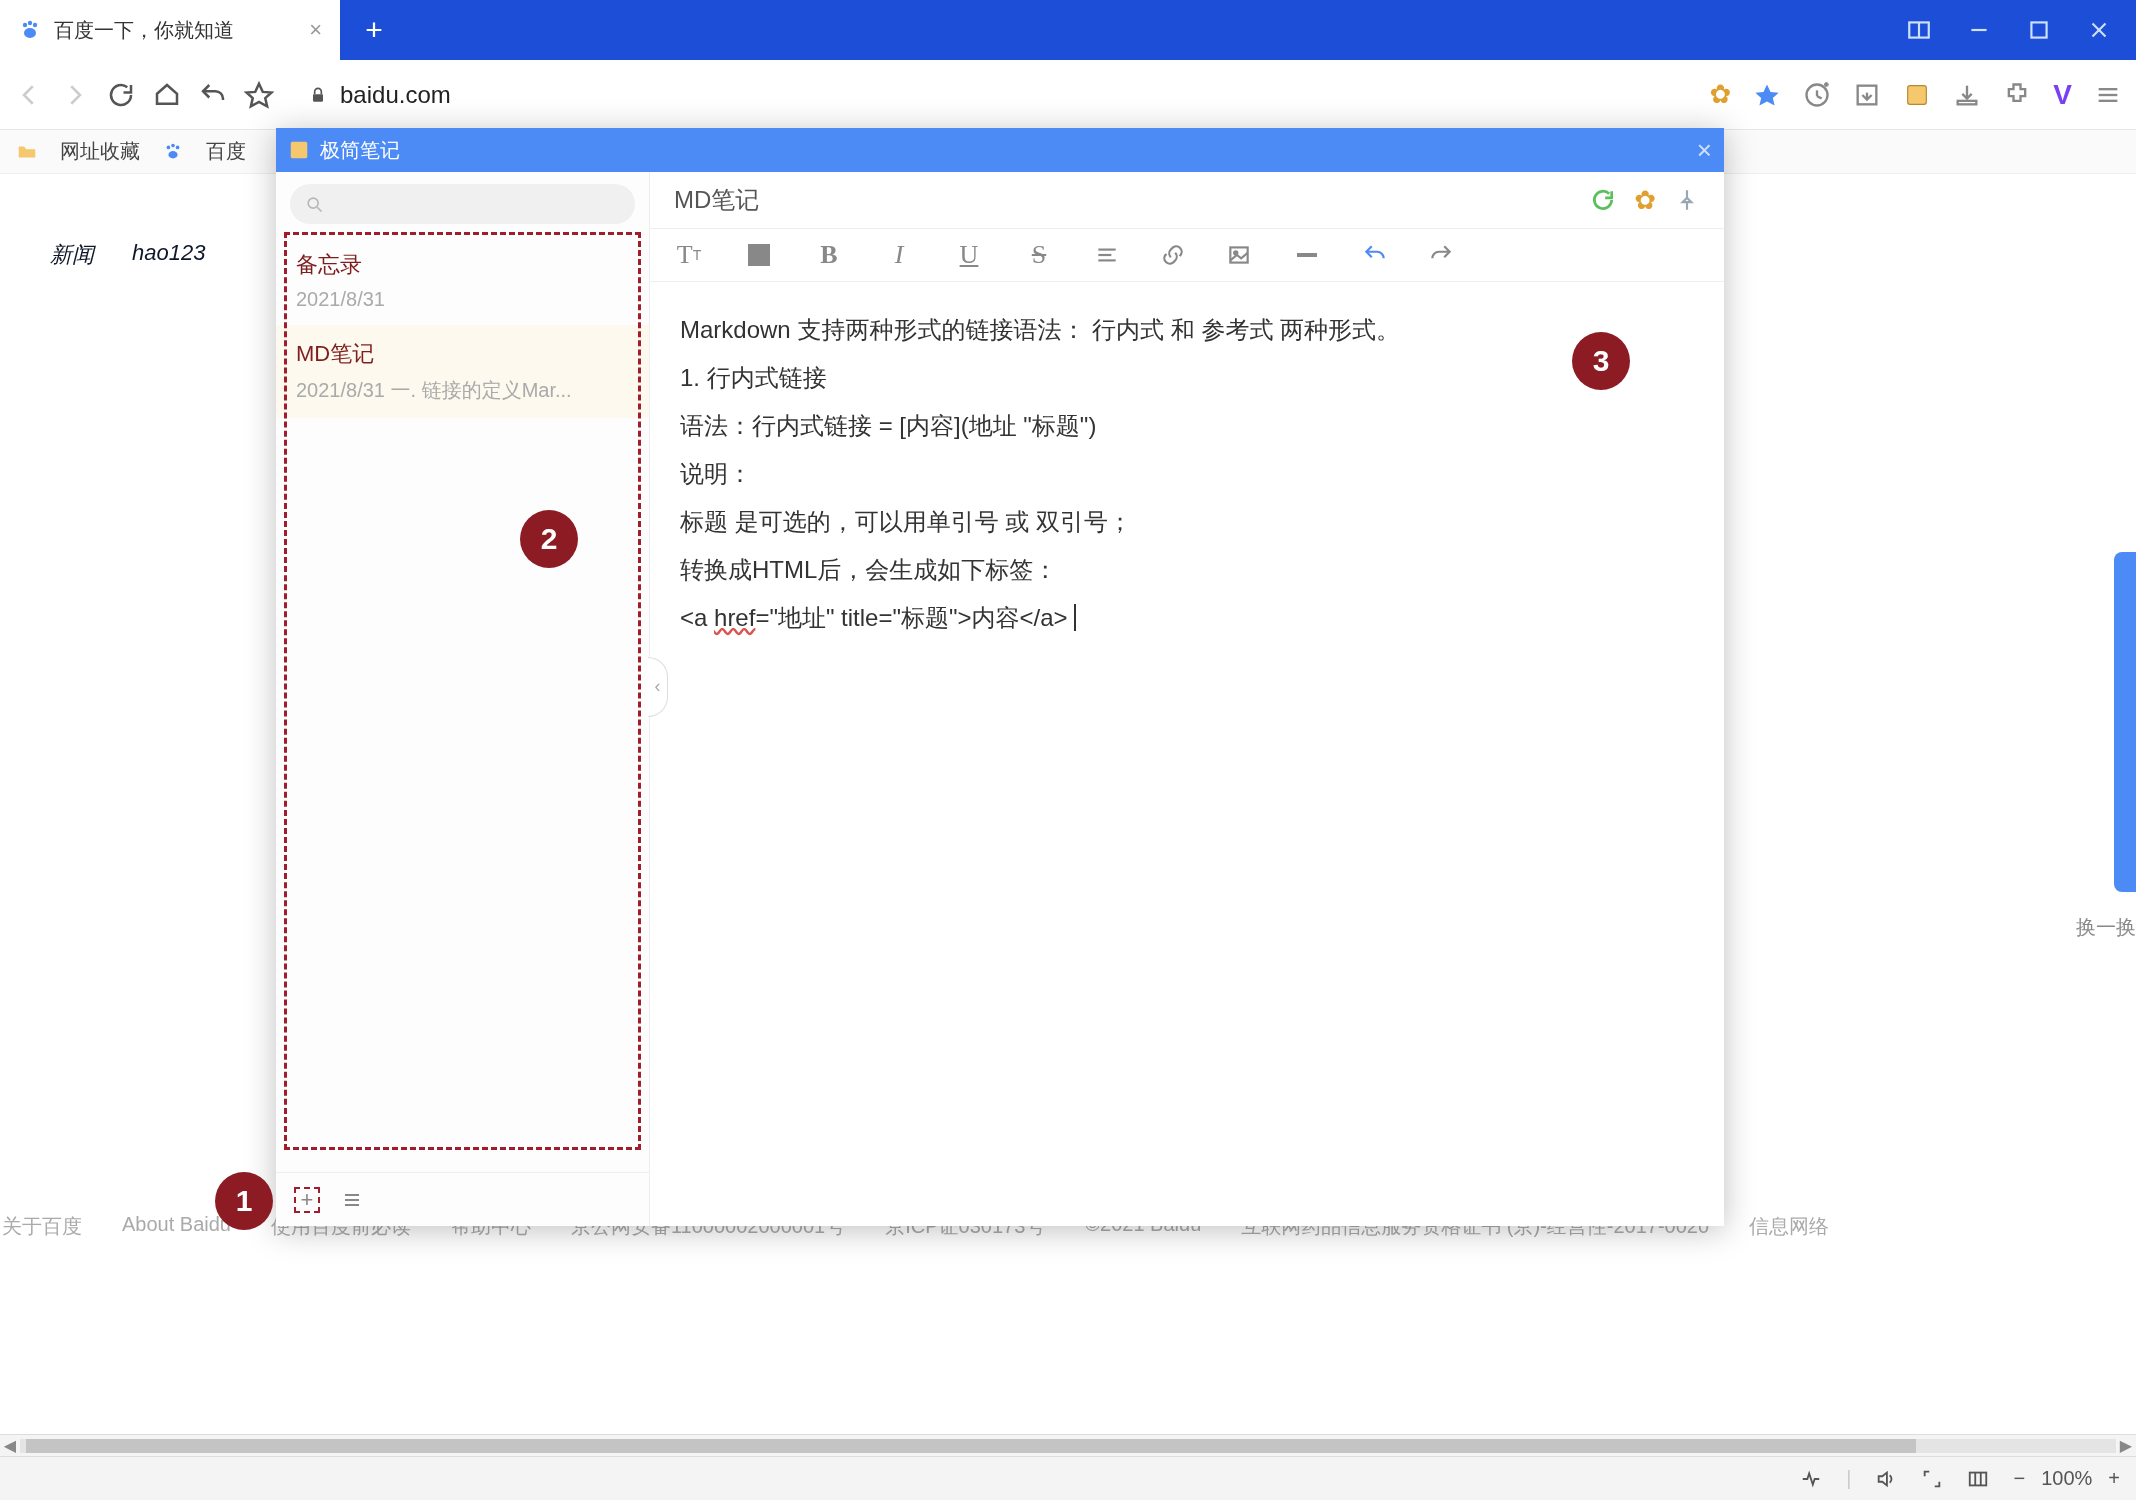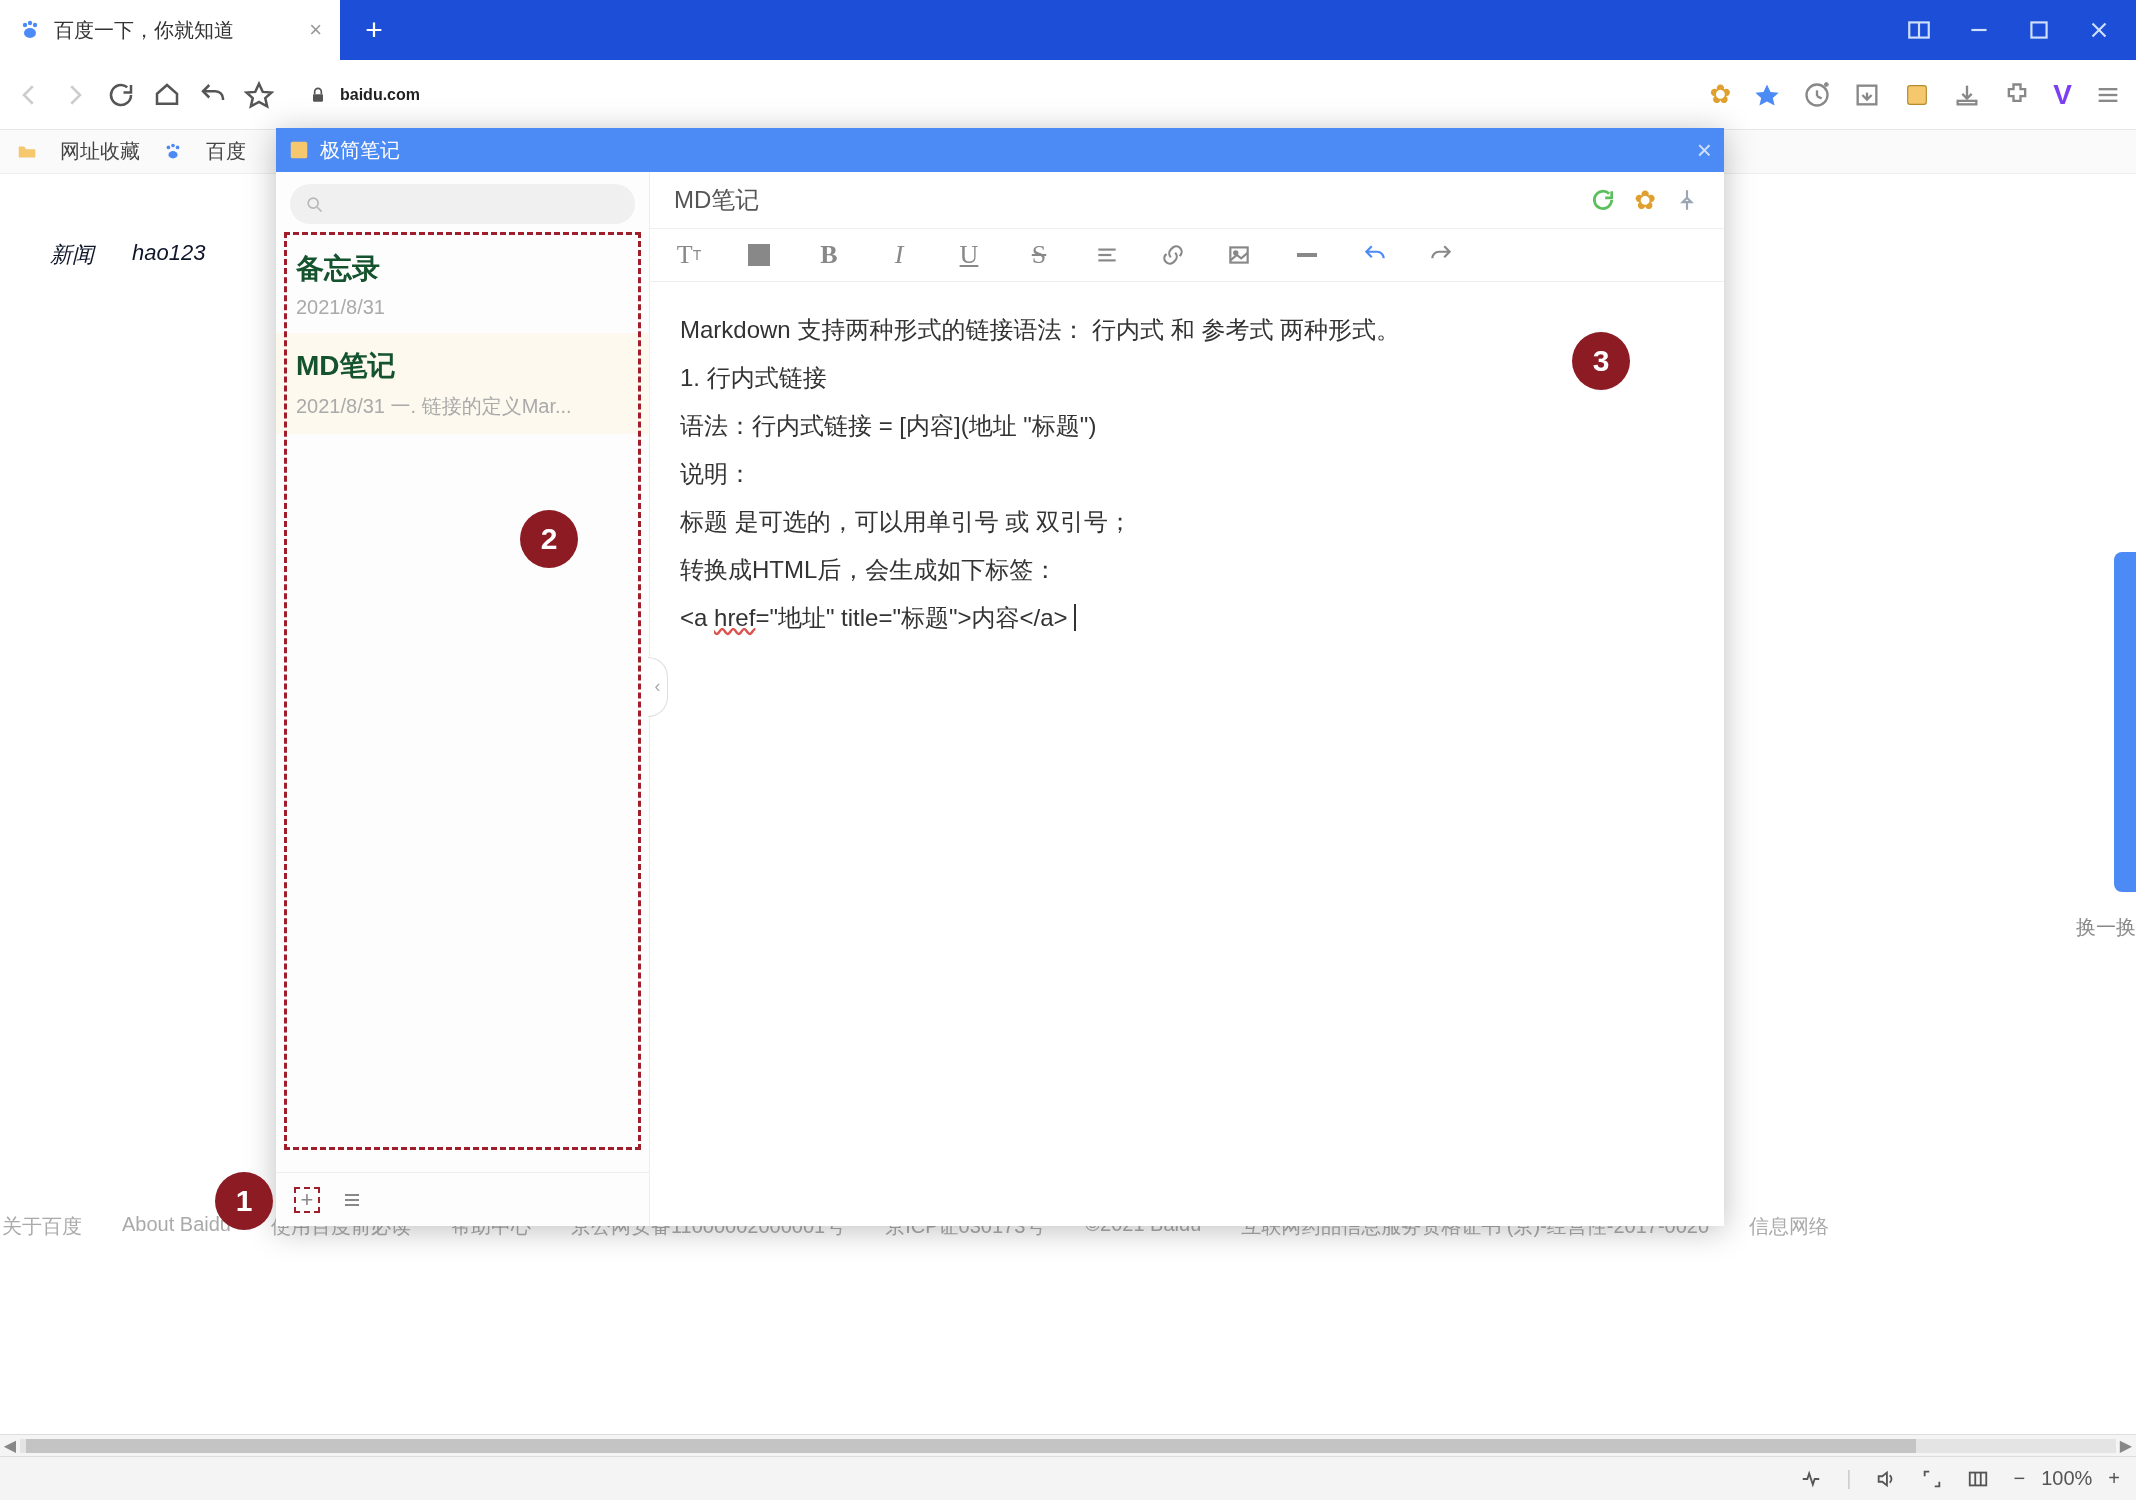--- a/index.html
+++ b/index.html
@@ -13,21 +13,21 @@
 .new-tab { width: 40px; text-align: center; color: #fff; font-size: 30px; margin-left: 14px; }
 .tb-spacer { flex: 1; }
 .winbtns { display: flex; gap: 34px; padding-right: 24px; color: #cfe0fb; }
 .winbtns svg { width: 26px; height: 26px; }
 
 .browser-toolbar { height: 70px; background: #fff; display: flex; align-items: center; padding: 0 14px; gap: 16px; border-bottom: 1px solid #e7e7e7; font-size: 22px; color: #555; }
 .browser-toolbar .nav-ico { width: 30px; height: 30px; stroke: #555; fill: none; stroke-width: 2; }
 .browser-toolbar .nav-ico.dis { stroke: #ccc; }
 .addr { flex: 1; display: flex; align-items: center; gap: 12px; padding-left: 18px; }
 .addr .lock { width: 20px; height: 20px; fill: #555; }
-.addr-text { font-size: 16px; color: #222; font-weight: bold; }
+.addr-text { font-size: 24px; color: #222; }
 .tb-icons-right { display: flex; align-items: center; gap: 22px; }
 .tb-icons-right svg, .tb-icons-right .glyph { width: 28px; height: 28px; }
 .star-fill { fill: #4c8bf5; }
 .bee { color: #e0a030; font-size: 26px;}
 .vletter { color: #7b3ff2; font-weight: bold; font-size: 28px; }
 
 .bookmarks-bar { height: 44px; background: #fafafa; display: flex; align-items: center; padding: 0 16px; gap: 22px; font-size: 20px; color: #444; border-bottom: 1px solid #eee;}
 .bookmarks-bar .bm-ico { width: 22px; height: 22px; }
 .folder-ico { fill: #f5c86e; }
 .baidu-ico { fill: #4c8bf5; }
@@ -56,21 +56,21 @@
 
 .note-sidebar { width: 374px; background: #fdfdfd; border-right: 1px solid #eee; display: flex; flex-direction: column; position: relative;}
 .search-wrap { padding: 12px 14px;}
 .search-box { height: 40px; background: #f0f0f0; border-radius: 20px; display: flex; align-items: center; padding: 0 14px;}
 .search-box svg { width: 20px; height: 20px; stroke: #b8b8b8; fill: none; stroke-width: 2;}
 
 .dashed-box { position: absolute; left: 8px; top: 60px; right: 8px; bottom: 76px; border: 3px dashed #a01d2b; pointer-events: none;}
 
 .note-item { padding: 14px 20px;}
 .note-item.sel { background: #fdf9ee;}
-.note-item .title { font-size: 28px; color: #14532d; margin-bottom: 8px; font-weight: bold;}
+.note-item .title { font-size: 22px; color: #7f1d1d; margin-bottom: 8px;}
 .note-item .meta { font-size: 20px; color: #aaa;}
 
 .sidebar-footer { margin-top: auto; height: 54px; border-top: 1px solid #eee; display: flex; align-items: center; gap: 20px; padding: 0 18px; position: relative;}
 .sidebar-footer .add-dashed { width: 26px; height: 26px; border: 2px dashed #a01d2b; display: flex; align-items: center; justify-content: center; font-size: 22px; color: #888;}
 .sidebar-footer svg { width: 24px; height: 24px; stroke: #888; fill: none; stroke-width: 2;}
 
 .note-editor { flex: 1; display: flex; flex-direction: column; background: #fff;}
 .editor-header { height: 56px; display: flex; align-items: center; padding: 0 24px; gap: 18px;}
 .editor-title { font-size: 24px; color: #555; flex: 1;}
 .editor-header svg { width: 26px; height: 26px;}

